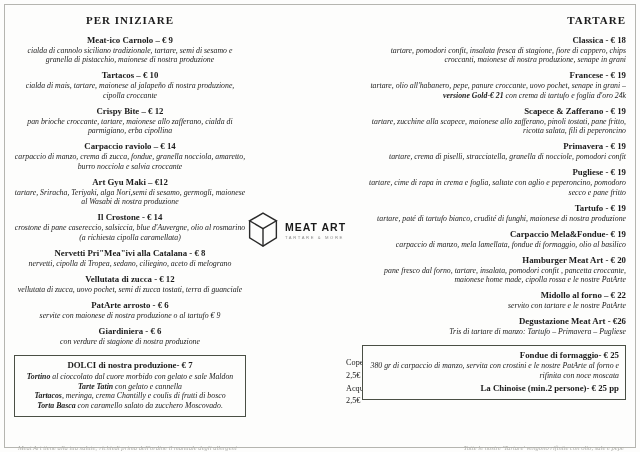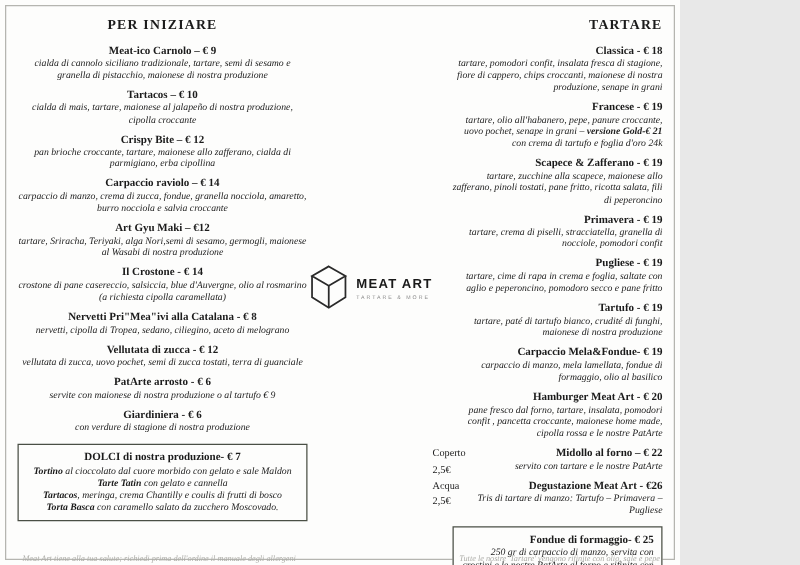--- a/index.html
+++ b/index.html
@@ -1,18 +1,18 @@
 <!DOCTYPE html>
 <html><head>
 <meta charset="utf-8">
 <style>
   html,body{margin:0;padding:0;background:#e8e8e8;}
   .menu{
     position:relative;
-    width:544px;height:452px;
+    width:640px;height:452px;
     background:#fdfdfc;
     font-family:"Liberation Serif","DejaVu Serif",serif;
     color:#1b1b1b;
     overflow:hidden;
     box-sizing:border-box;
   }
   .frame{
     position:absolute;inset:4px;
     border:1px solid #b5b5b0;
     pointer-events:none;
@@ -51,21 +51,21 @@
   
   .box{
     border:1px solid #4a4f45;
     padding:4px 6px 5px 6px;
     margin-top:3px;
     background:#fdfdfc;
   }
   .box-title{font-weight:bold;font-size:8.8px;margin-bottom:2px;}
   .box-line{font-style:italic;font-size:7.8px;line-height:1.25;}
   .box-line .box-item-name{font-weight:bold;}
-  .box .item{margin-bottom:15px;}
+  .box .item{margin-bottom:3px;}
   .box .item:last-child{margin-bottom:0;}
   
   .footnote{
     position:absolute;bottom:1px;
     font-size:6.6px;font-style:italic;color:#adada8;
     white-space:nowrap;
   }
   .footnote-left{left:18px;}
   .footnote-right{right:16px;}
 </style>
@@ -190,21 +190,21 @@
         <div class="item-desc">servito con tartare e le nostre PatArte</div>
       </div>
       <div class="item">
         <div class="item-name">Degustazione Meat Art - €26</div>
         <div class="item-desc">Tris di tartare di manzo: Tartufo – Primavera – Pugliese</div>
       </div>
 
       <div class="box">
         <div class="item">
           <div class="item-name">Fondue di formaggio- € 25</div>
-          <div class="item-desc">250 gr di carpaccio di manzo, servita con crostini e le nostre PatArte al forno e rifinita con noce moscata</div>
+          <div class="item-desc">380 gr di carpaccio di manzo, servita con crostini e le nostre PatArte al forno e rifinita con noce moscata</div>
         </div>
         <div class="item">
           <div class="item-name">La Chinoise (min.2 persone)- € 25 pp</div>
         </div>
       </div>
     </div>
 
   </div>
 
   <div class="footnote footnote-left">Meat Art tiene alla tua salute; richiedi prima dell'ordine il manuale degli allergeni</div>

